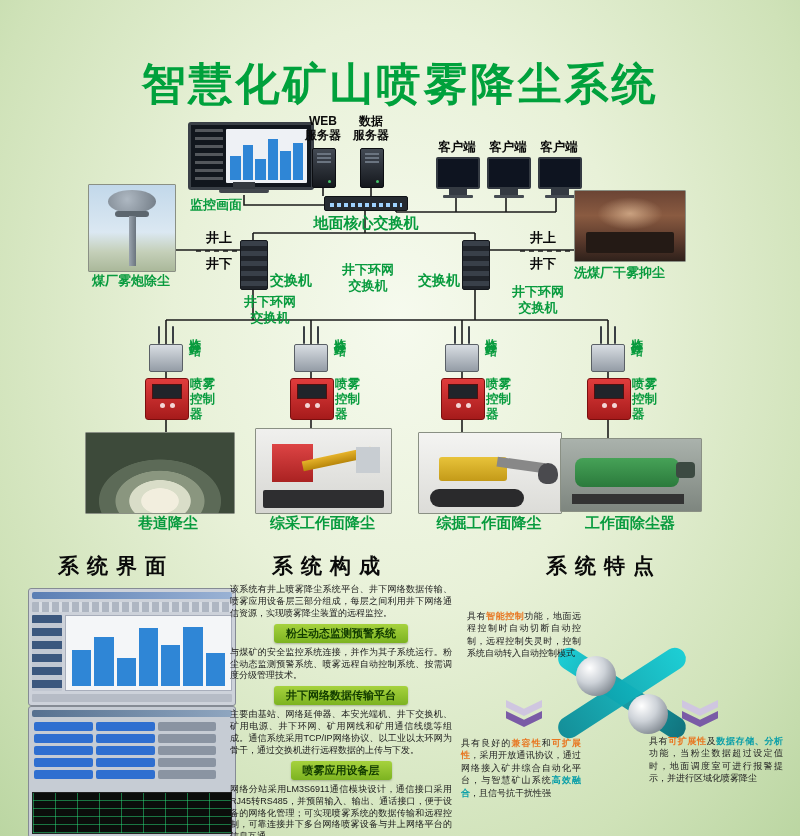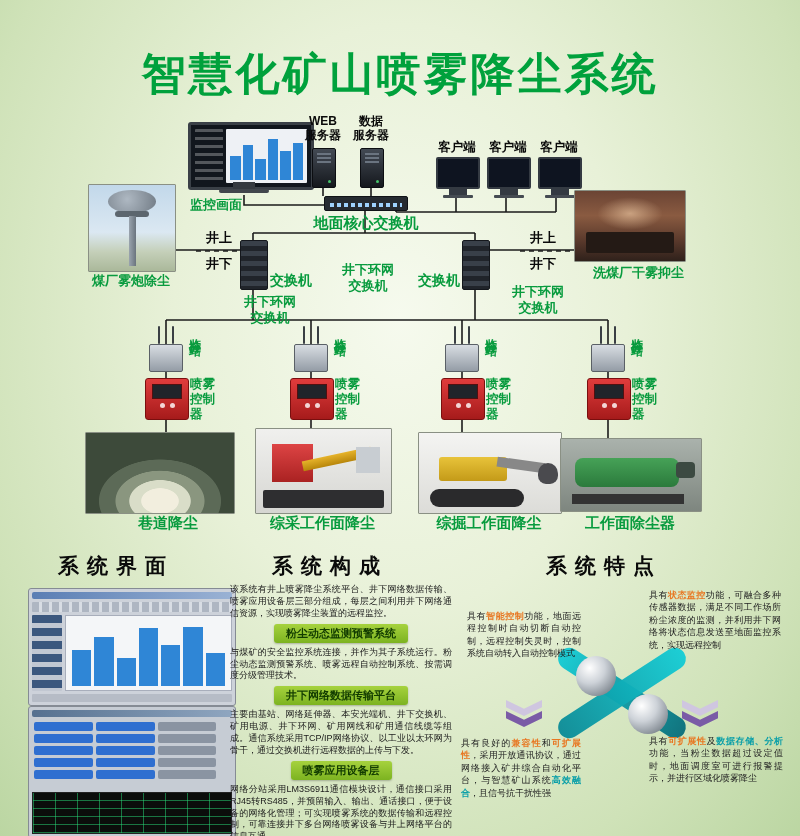--- a/index.html
+++ b/index.html
@@ -1,20 +1,20 @@
 <!DOCTYPE html>
 <html><head>
 <meta charset="utf-8">
 <style>
   html,body{margin:0;padding:0}
   .poster{position:relative;width:800px;height:836px;overflow:hidden;color:#111;
     font-family:"Liberation Sans","DejaVu Sans",sans-serif;
     background:radial-gradient(ellipse at 50% 38%, #f6faee 0%, #e8f1d8 40%, #cfe2b8 78%, #bbd6a2 100%);}
   .abs{position:absolute}
-  .title{position:absolute;top:16px;left:0;width:100%;text-align:center;font-size:44px;font-weight:900;
+  .title{position:absolute;top:26px;left:0;width:100%;text-align:center;font-size:44px;font-weight:900;
     color:#00a13c;letter-spacing:3px}
   .glabel{color:#089b3e;font-weight:bold}
   .blabel{color:#0a0a0a;font-weight:bold}
   .vtext{writing-mode:vertical-rl;text-orientation:upright;letter-spacing:2px}
   .wires{position:absolute;left:0;top:0}
   .wires path{stroke:#1b1b1b;stroke-width:1.6;fill:none}
   .wires path.dash{stroke-dasharray:5 4}
 
   
   .bigmon{width:112px;height:54px;background:#11161d;border:3px solid #3a4047;border-radius:3px;display:flex;gap:3px;padding:4px}
@@ -180,21 +180,21 @@
     <div class="shape" style="left:22%;top:6%;width:56%;height:26%;background:radial-gradient(circle at 40% 40%,#aeb8c2,#717b85);border-radius:50%"></div>
     <div class="shape" style="left:30%;top:30%;width:40%;height:7%;background:#5c666e;border-radius:3px"></div>
     <div class="shape" style="left:46%;top:36%;width:9%;height:58%;background:linear-gradient(90deg,#9aa4ae,#6a747e)"></div>
   </div>
   <div class="abs glabel" style="left:78px;top:272px;width:106px;text-align:center;font-size:13px">煤厂雾炮除尘</div>
 
   <div class="photo p-wash" style="left:574px;top:190px;width:110px;height:70px">
     <div class="shape" style="left:20%;top:8%;width:60%;height:48%;background:radial-gradient(ellipse,rgba(255,220,180,.55),transparent 70%)"></div>
     <div class="shape" style="left:10%;bottom:12%;width:80%;height:30%;background:#241a15;border-radius:2px"></div>
   </div>
-  <div class="abs glabel" style="left:574px;top:264px;width:110px;text-align:right;font-size:13px">洗煤厂干雾抑尘</div>
+  <div class="abs glabel" style="left:574px;top:264px;width:110px;text-align:left;font-size:13px">洗煤厂干雾抑尘</div>
 
   <div class="abs twr-switch" style="left:240px;top:240px"></div>
   <div class="abs glabel" style="left:270px;top:272px;font-size:14px">交换机</div>
   <div class="abs glabel ring" style="left:336px;top:262px">
     <span>井下环网</span>
     <span>交换机</span>
   </div>
   <div class="abs twr-switch" style="left:462px;top:240px"></div>
   <div class="abs glabel" style="left:416px;top:272px;width:44px;text-align:right;font-size:14px">交换机</div>
   <div class="abs glabel ring" style="left:506px;top:284px">
@@ -330,21 +330,20 @@
     <div class="ctext">该系统有井上喷雾降尘系统平台、井下网络数据传输、喷雾应用设备层三部分组成，每层之间利用井下网络通信资源，实现喷雾降尘装置的远程监控。</div>
     <div class="cblock-h">粉尘动态监测预警系统</div>
     <div class="ctext">与煤矿的安全监控系统连接，并作为其子系统运行。粉尘动态监测预警系统、喷雾远程自动控制系统、按需调度分级管理技术。</div>
     <div class="cblock-h">井下网络数据传输平台</div>
     <div class="ctext">主要由基站、网络延伸器、本安光端机、井下交换机、矿用电源、井下环网、矿用网线和矿用通信线缆等组成。通信系统采用TCP/IP网络协议、以工业以太环网为骨干，通过交换机进行远程数据的上传与下发。</div>
     <div class="cblock-h">喷雾应用设备层</div>
     <div class="ctext">网络分站采用LM3S6911通信模块设计，通信接口采用RJ45转RS485，并预留输入、输出、通话接口，便于设备的网络化管理；可实现喷雾系统的数据传输和远程控制，可靠连接井下多台网络喷雾设备与井上网络平台的信息互通。</div>
   </div>
 
   <div class="feat" style="left:467px;top:610px;width:114px"><span>具有</span><span style="color: rgb(232, 119, 34); font-weight: bold;">智能控制</span><span>功能，地面远程控制时自动切断自动控制，远程控制失灵时，控制系统自动转入自动控制模式</span></div>
-  <div class="feat" style="left:649px;top:589px;width:132px"><span>具有</span><span style="color: rgb(232, 119, 34); font-weight: bold;">状态监控</span><span>功能，可融合多种传感器数据，满足不同工作场所粉尘浓度的监测，并利用井下网络将状态信息发送至地面监控系统，实现远程控制</span></div>
   <div class="feat" style="left:461px;top:737px;width:120px"><span>具有良好的</span><span style="color: rgb(232, 119, 34); font-weight: bold;">兼容性</span><span>和</span><span style="color: rgb(232, 119, 34); font-weight: bold;">可扩展性</span><span>，采用开放通讯协议，通过网络接入矿井综合自动化平台，与智慧矿山系统</span><span style="color: rgb(10, 159, 168); font-weight: bold;">高效融合</span><span>，且信号抗干扰性强</span></div>
   <div class="feat" style="left:649px;top:735px;width:134px"><span>具有</span><span style="color: rgb(232, 119, 34); font-weight: bold;">可扩展性</span><span>及</span><span style="color: rgb(10, 159, 168); font-weight: bold;">数据存储、分析</span><span>功能，当粉尘数据超过设定值时，地面调度室可进行报警提示，并进行区域化喷雾降尘</span></div>
 
   <div class="fgraph">
     <div class="ribbon r1"></div>
     <div class="ribbon r2"></div>
     <div class="sphere s1"></div>
     <div class="sphere s2"></div>
   </div>
   <div class="chevgrp" style="left:506px;top:700px">

